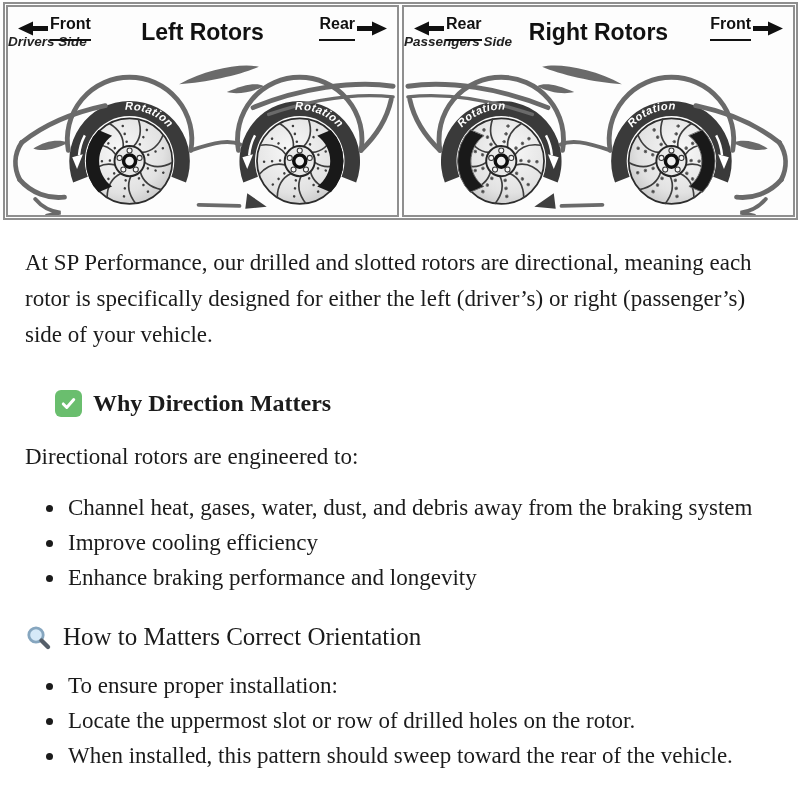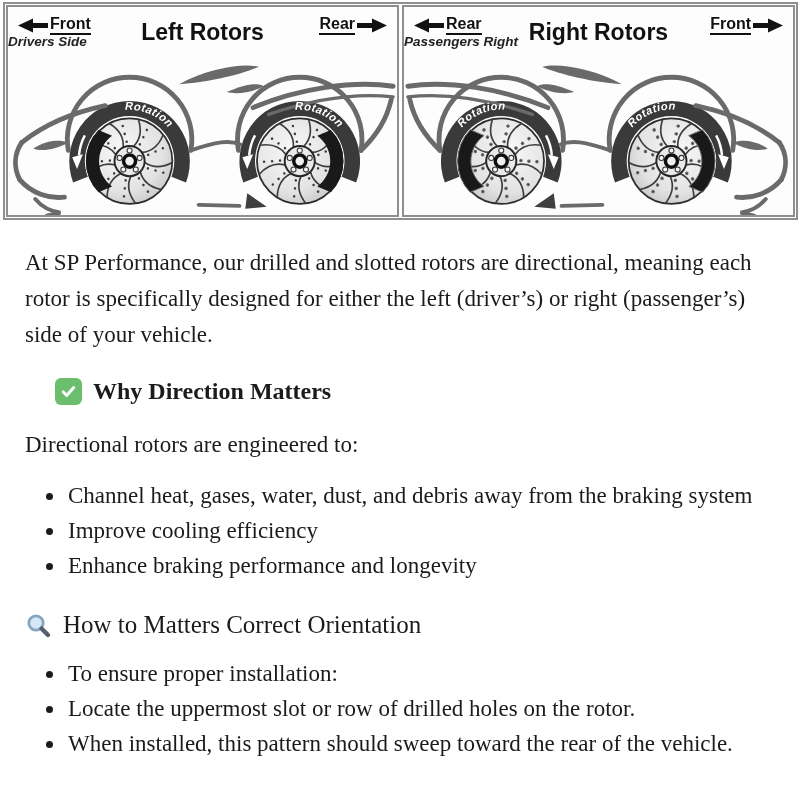--- a/index.html
+++ b/index.html
@@ -9,29 +9,29 @@
   
   .diagram { margin:2px 2px 0 3px; border:2px solid #8f8f8f; display:flex; gap:3px; padding:1px; background:#fff; }
   .panel { flex:1 1 0; border:2px solid #8f8f8f; position:relative; height:212px; overflow:hidden; background:#fdfdfd; }
   .panel-title { position:absolute; top:12px; left:0; right:0; text-align:center;
     font-family:"Liberation Sans", sans-serif; font-weight:bold; font-size:23px; color:#111; }
   .panel-sub { position:absolute; top:27px; left:0; right:0; 
     font-family:"Liberation Sans", sans-serif; font-weight:bold; font-style:italic; font-size:13.5px; color:#222; }
   .dir { position:absolute; top:9px; display:flex; align-items:center; gap:2px;
     font-family:"Liberation Sans", sans-serif; font-weight:bold; font-size:16px; color:#111; }
   .dir.left { left:10px; } .dir.right { right:10px; }
-  .dir .lbl { border-bottom:2.5px solid #111; padding-bottom:1px; line-height:1; }
+  .dir .lbl { border-bottom:2.5px solid #111; padding-bottom:7px; line-height:1; }
   .car-svg { position:absolute; left:0; bottom:-2px; width:100%; height:auto; display:block; }
 
   
   .content { margin:0 25px 0 25px; max-width:748px; font-size:23px; }
   .content p { margin:0; line-height:36px; }
   p.intro { margin-top:25px; }
   h2 { margin:0; font-size:24px; line-height:32px; font-weight:bold; display:flex; align-items:center; }
-  h2.why { margin-top:22px;padding-left:30px; }
+  h2.why { margin-top:34px;padding-left:30px; }
   h2.how { margin-top:26px; font-weight:normal; font-size:25px; }
   p.lead { margin-top:20px; }
   ul { margin:15px 0 0 0; padding-left:41px; }
   li { line-height:35px; padding-left:2px; }
   ul.how-list { margin-top:15px; }
   .emoji { display:inline-flex; margin-right:11px; flex:0 0 auto; }
   .emoji-check { width:27px; height:27px; border-radius:6px; background:#6abe6e; align-items:center; justify-content:center; }
   .emoji-check svg { width:21px; height:21px; }
   .emoji-mag { width:27px; height:27px; }
 </style>
@@ -128,21 +128,21 @@
         </text>
         <text font-family="Liberation Sans, sans-serif" font-size="11.5" font-weight="bold" font-style="italic" letter-spacing="0.5">
           <textPath href="#ta-ar" startOffset="50%" text-anchor="middle">Rotation</textPath>
         </text>
       </g>
     </svg>
   </div>
 
   <div class="panel">
     <div class="panel-title">Right Rotors</div>
-    <div class="panel-sub">Passengers Right</div>
+    <div class="panel-sub">Passengers Side</div>
     <div class="dir left">
       <svg width="30" height="15" viewBox="0 0 30 15">
           <polygon points="0,7.5 15,0.5 15,5 30,5 30,10 15,10 15,14.5" fill="#111"></polygon>
         </svg>
       <span class="lbl">Rear</span>
     </div>
     <div class="dir right">
       <span class="lbl">Front</span>
       <svg width="30" height="15" viewBox="0 0 30 15">
           <polygon points="30,7.5 15,0.5 15,5 0,5 0,10 15,10 15,14.5" fill="#111"></polygon>

